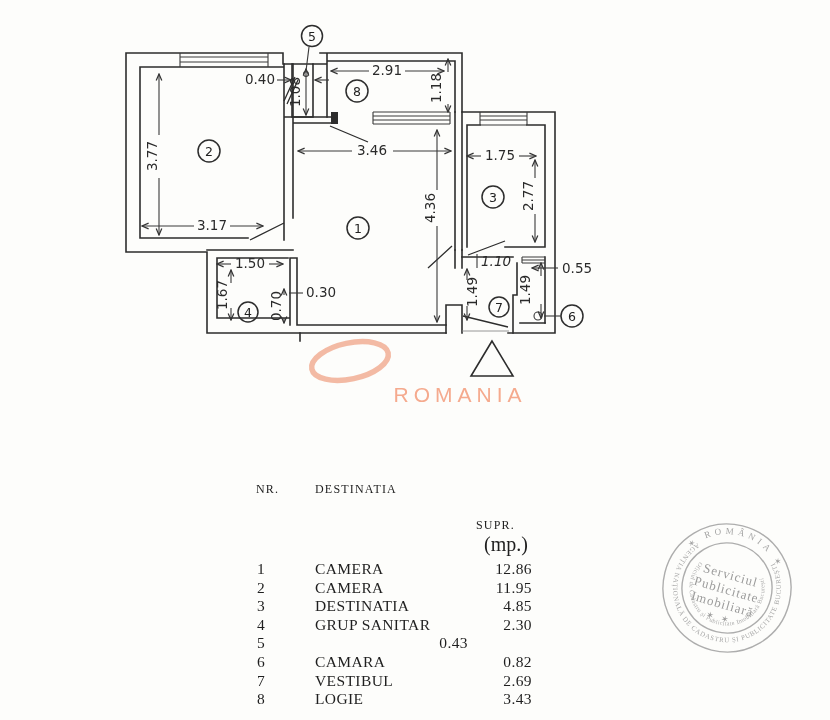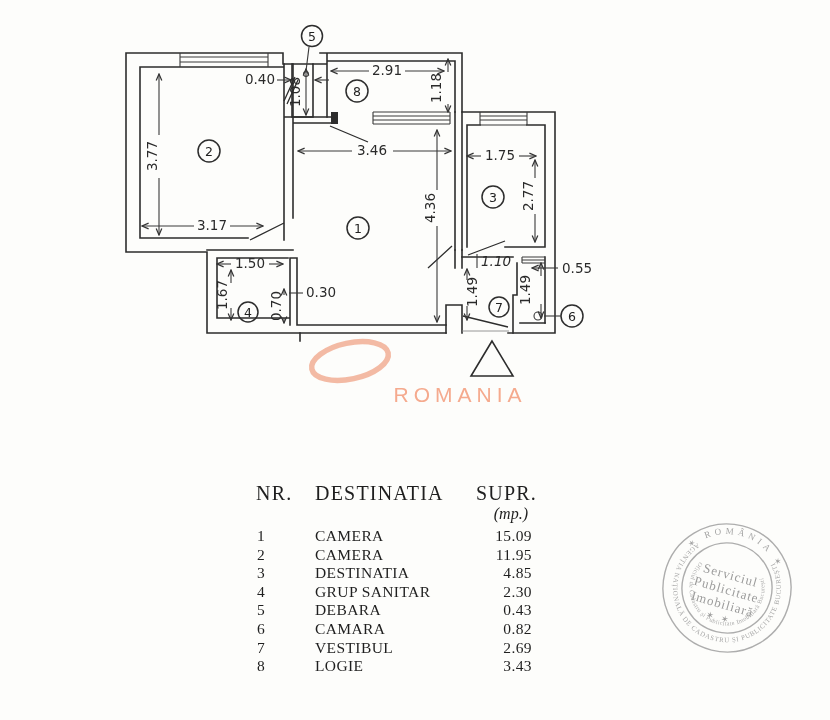--- a/index.html
+++ b/index.html
@@ -19,25 +19,25 @@
   .wm-text{font:21px "Liberation Sans",sans-serif;letter-spacing:5px;fill:#f5aa8e;}
   .sc{stroke:#a0a0a0;stroke-width:1.4;fill:none;}
   .st1{font:9.5px "Liberation Serif",serif;letter-spacing:2.5px;fill:#8f8f8f;}
   .st2{font:13px "Liberation Serif",serif;letter-spacing:1px;fill:#8b8b8b;}
   .st3{font:6.8px "Liberation Serif",serif;letter-spacing:0.7px;fill:#979797;}
   .st4{font:6.2px "Liberation Serif",serif;letter-spacing:0.4px;fill:#9d9d9d;}
   .st5{font:9px "Liberation Serif",serif;letter-spacing:4px;fill:#949494;}
   #area-table{position:absolute;left:248px;top:482px;width:292px;
     font-family:"Liberation Serif",serif;color:#1f1f1f;}
   .tgrid{display:grid;grid-template-columns:58px 170px 64px;}
-  .th{font-size:20px;letter-spacing:1.2px;}
+  .th{font-size:12px;letter-spacing:1.2px;}
   .th .c-nr{padding-left:8px;}
   .th .c-dest{padding-left:9px;}
-  .th .c-supr{text-align:right;padding-right:6px;}
-  .unitrow{font-size:16px;font-style:italic;}
+  .th .c-supr{padding-right:6px;margin-top:36px;}
+  .unitrow{font-size:20px;}
   .unitrow .c-supr{text-align:right;padding-right:12px;}
   #rows{margin-top:4px;}
   .trow{display:grid;grid-template-columns:58px 170px 64px;font-size:15.5px;
     line-height:18.6px;letter-spacing:0.4px;}
   .trow .c-nr{padding-left:9px;}
   .trow .c-dest{padding-left:9px;}
   .trow .c-supr{text-align:right;padding-right:8px;}
 </style>
 </head>
 <body>
@@ -203,40 +203,39 @@
   </div>
   <div class="tgrid unitrow">
     <div class="c-nr"></div>
         <div class="c-dest"></div>
     <div class="c-supr">(mp.)</div>
   </div>
   <div id="rows">
         <div class="trow">
           <div class="c-nr">1</div>
           <div class="c-dest">CAMERA</div>
-          <div class="c-supr">15.09</div>
+          <div class="c-supr">12.86</div>
         </div>
         <div class="trow">
           <div class="c-nr">2</div>
           <div class="c-dest">CAMERA</div>
           <div class="c-supr">11.95</div>
         </div>
         <div class="trow">
           <div class="c-nr">3</div>
           <div class="c-dest">DESTINATIA</div>
           <div class="c-supr">4.85</div>
         </div>
         <div class="trow">
           <div class="c-nr">4</div>
           <div class="c-dest">GRUP SANITAR</div>
           <div class="c-supr">2.30</div>
         </div>
         <div class="trow">
           <div class="c-nr">5</div>
-          <div class="c-dest">DEBARA</div>
           <div class="c-supr">0.43</div>
         </div>
         <div class="trow">
           <div class="c-nr">6</div>
           <div class="c-dest">CAMARA</div>
           <div class="c-supr">0.82</div>
         </div>
         <div class="trow">
           <div class="c-nr">7</div>
           <div class="c-dest">VESTIBUL</div>

